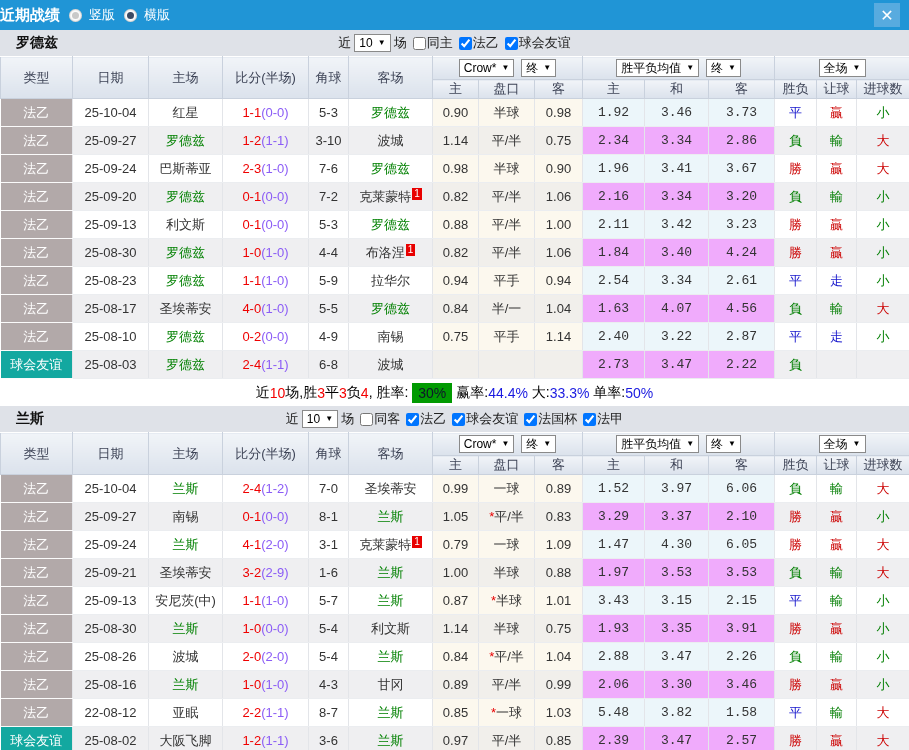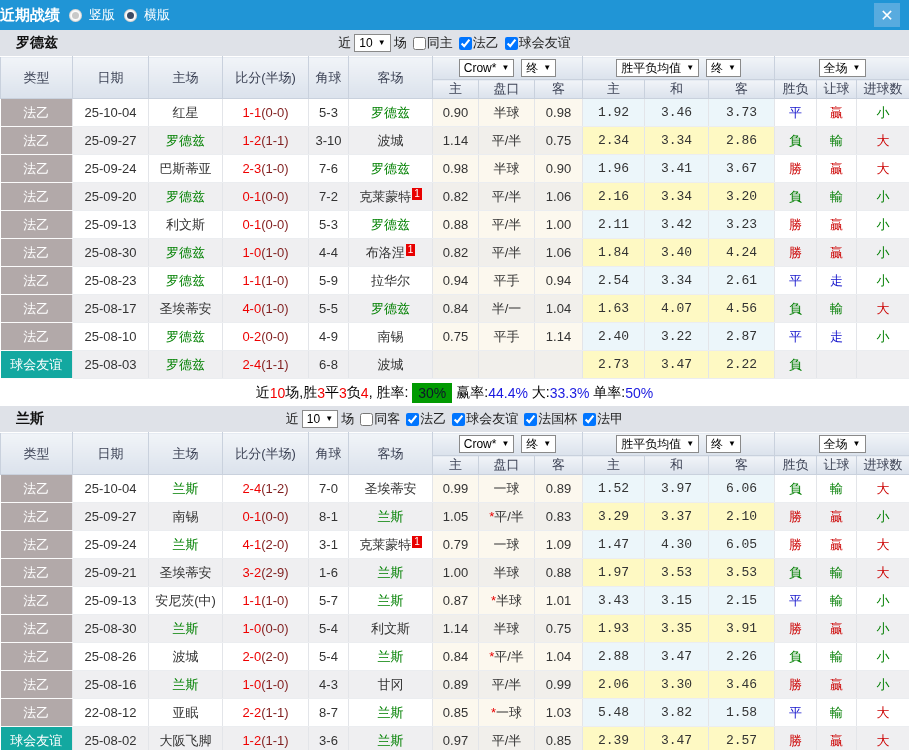--- a/index.html
+++ b/index.html
@@ -56,23 +56,23 @@
   tr.h2 th { height: 19px; }
   .ddwrap { display: flex; justify-content: center; align-items: center; gap: 7px; }
   tbody td {
     height: 28px; font-size: 13px; color: #333;
     border-right: 1px solid #e3e5e9; border-bottom: 1px solid #ebedf0; background: #fff;
   }
   tr.stripe td { background: #efeff1; }
   td.type { color: #fff; background: #b2a9a9 !important; border-bottom: 1px solid #fbfbfb; }
   td.type.friendly { background: #13a8a0 !important; }
   td.cream { background: #fcf8ee; } tr.stripe td.cream { background: #f1efeb; }
-  td.blu { background: #ecf6fa; font-family: Liberation Mono, monospace; }  tr.stripe td.blu { background: #fef9c3; }
+  td.blu { background: #ecf6fa; font-family: Liberation Mono, monospace; }  tr.stripe td.blu { background: #f0abfc; }
   .c-red { color: #cc0000; } .c-green { color: #007e00; } .c-blue { color: #1414cc; }
-  .ft { color: #ef0000; } .ht { color: #7f1d1d; }
+  .ft { color: #ef0000; } .ht { color: #8b5cf6; }
   .self { color: #008000; }
   .badge {
     display: inline-block; background: #e80000; color: #fff; font-size: 10px;
     line-height: 12px; padding: 0 2px; margin-left: 1px; position: relative; top: -4px;
   }
   .star { color: #e80000; }
   
   .summary {
     height: 27px; display: flex; align-items: center; justify-content: center;
     font-size: 14px; background: #fff; color: #000;

